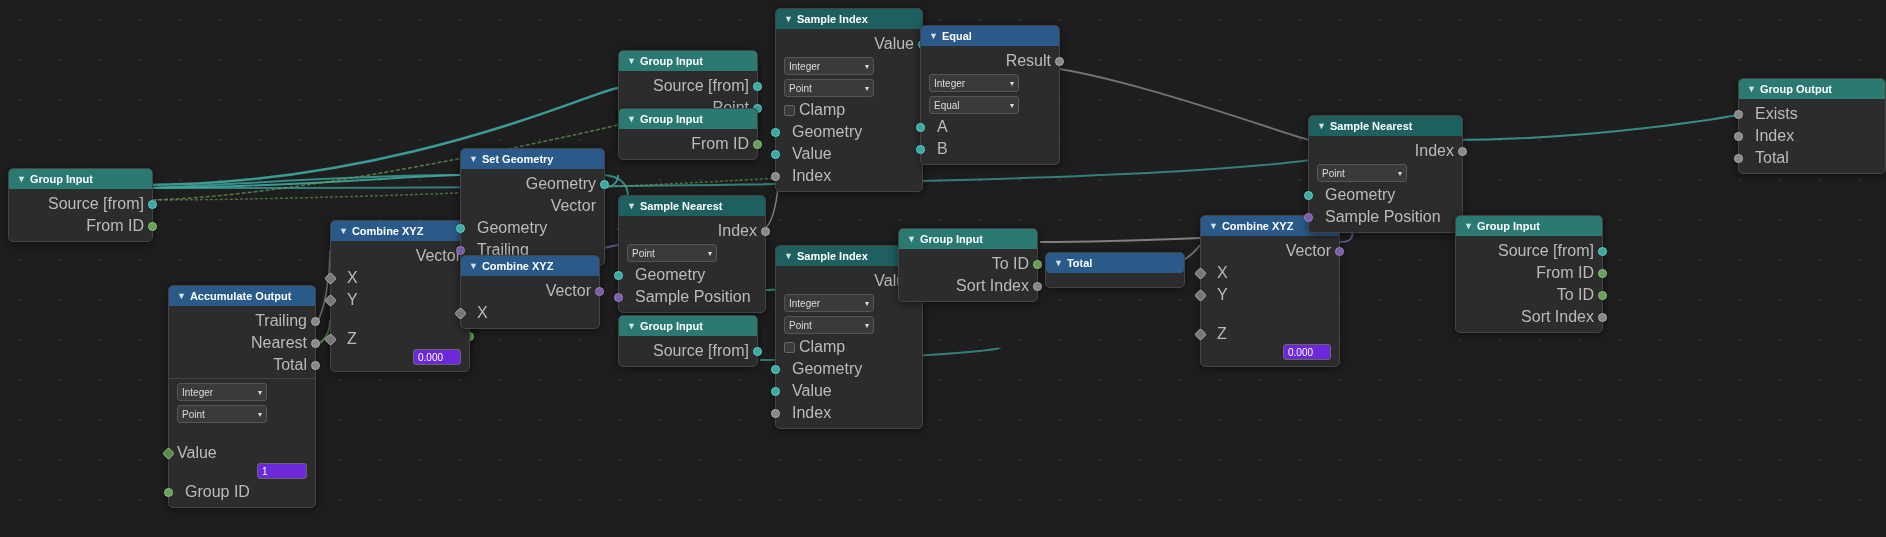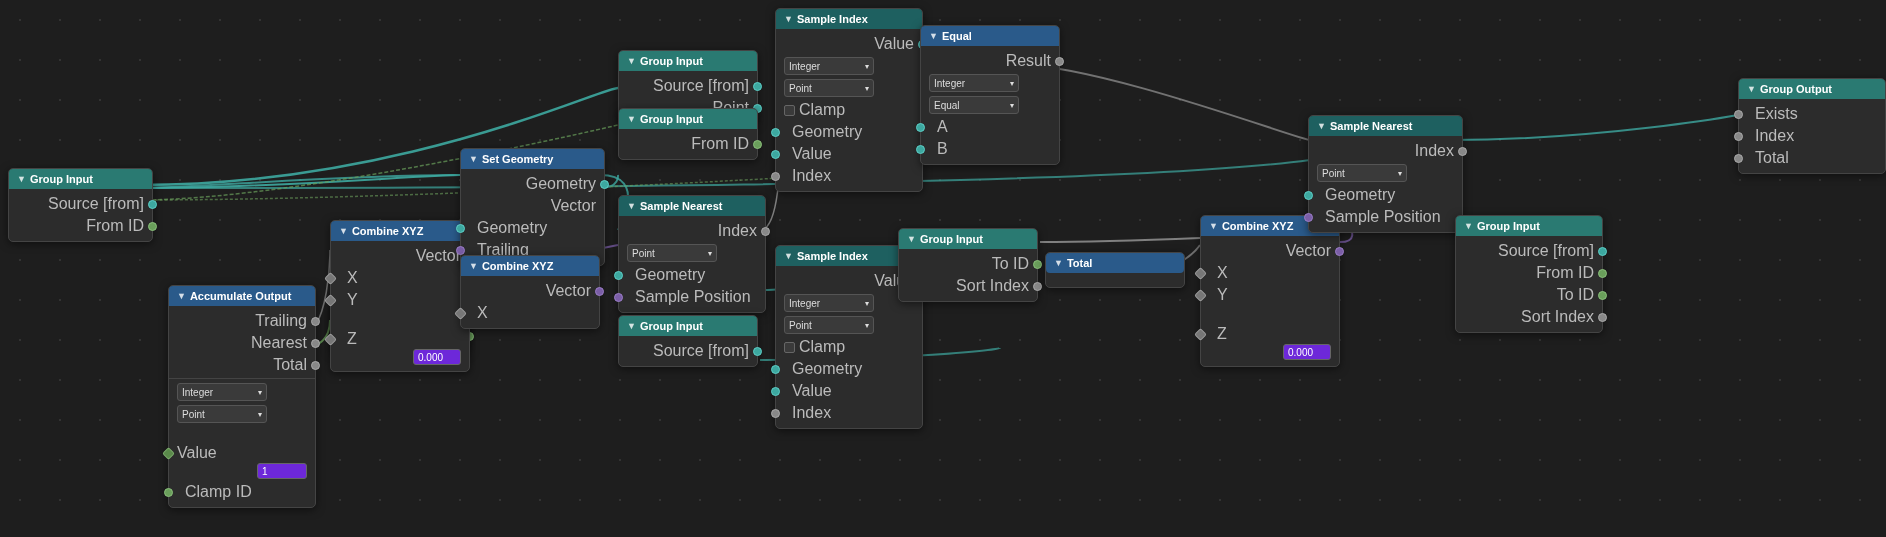--- a/index.html
+++ b/index.html
@@ -252,21 +252,21 @@
         <div style="display:flex; align-items:center; gap:4px;">
           <span class="socket left diamond diamond-green"></span>
           <span class="label-text">Value</span>
         </div>
         <div class="value-input">
           <span>1</span>
         </div>
       </div>
       <div class="node-row socket-in">
         <span class="socket left green"></span>
-        <span class="label-text" style="margin-left:8px;">Clamp ID</span>
+        <span class="label-text" style="margin-left:8px;">Group ID</span>
       </div>
     </div>
   </div>
 
   <div class="node" style="left:330px; top:300px; width:130px;">
     <div class="node-header header-teal">
       <span class="chevron">▼</span>
       <span>Group Input</span>
     </div>
     <div class="node-body">

